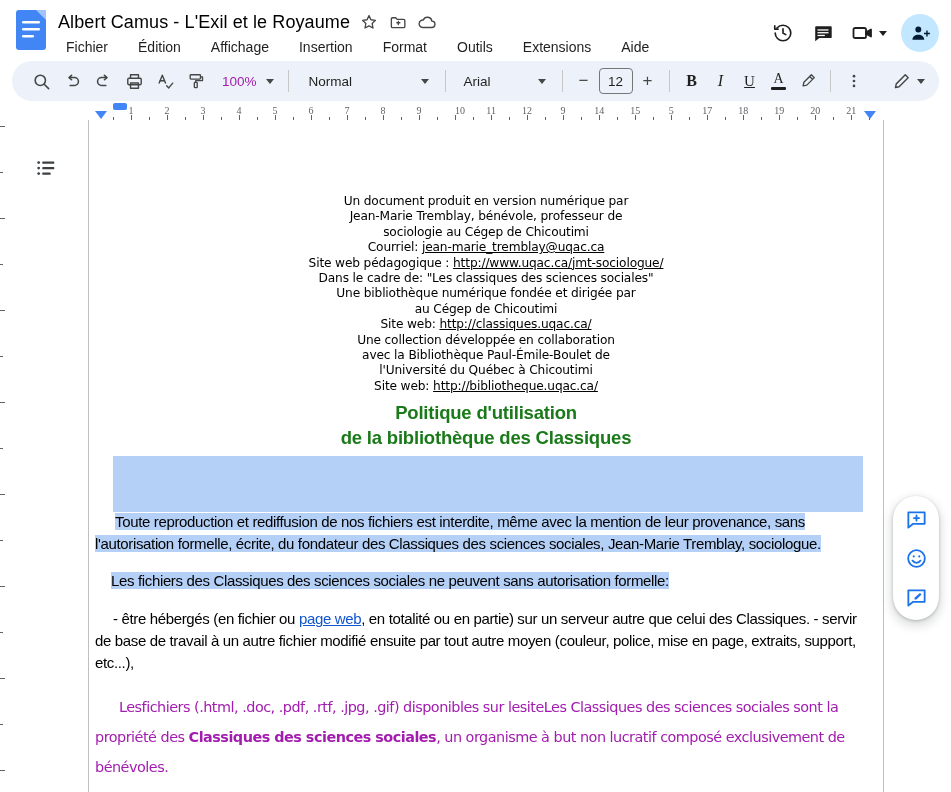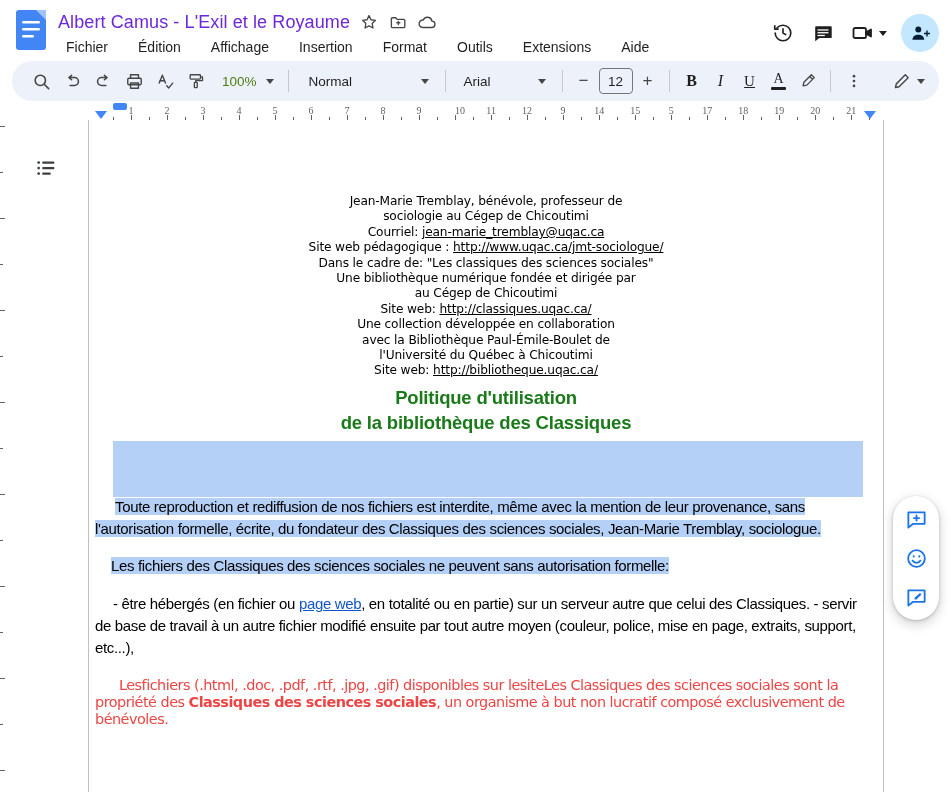--- a/index.html
+++ b/index.html
@@ -26,21 +26,21 @@
     margin: 4px 10px 0 4px;
     flex: none;
     position: relative;
   }
   .doc-logo svg { display: block; }
 
   .title-block { flex: 1; min-width: 0; padding-top: 2px; }
   .title-row { display: flex; align-items: center; gap: 9px; height: 28px; }
   .doc-title {
     font-size: 18px;
-    color: #6d28d9;
+    color: #000000;
     letter-spacing: 0.1px;
     white-space: nowrap;
     font-weight: 400;
   }
   .title-icon {
     width: 20px; height: 20px;
     display: inline-flex; align-items: center; justify-content: center;
     color: #444746;
     cursor: pointer;
   }
@@ -116,21 +116,21 @@
     width: 1px; height: 22px;
     background: #c7c7c7;
     margin: 0 7px;
     flex: none;
   }
   .zoom-select {
     display: flex; align-items: center;
     height: 30px; padding: 0 6px 0 10px;
     border-radius: 4px;
     cursor: pointer; gap: 9px;
-    color: #4d7c0f; font-size: 13.5px;
+    color: #a21caf; font-size: 13.5px;
   }
   .style-select {
     display: flex; align-items: center; justify-content: space-between;
     height: 30px; width: 140px; padding: 0 8px 0 12px;
     border-radius: 4px; cursor: pointer;
     color: #1f1f1f; font-size: 13.5px;
   }
   .font-select {
     display: flex; align-items: center; justify-content: space-between;
     height: 30px; width: 100px; padding: 0 8px 0 10px;
@@ -291,23 +291,23 @@
     line-height: 22px;
     color: #000000;
     margin: 0;
     letter-spacing: -0.35px;
   }
   .para a { color: #1155cc; text-decoration: underline; }
 
   .cond {
     font-family: "DejaVu Sans", sans-serif;
     font-size: 14.4px;
-    line-height: 17px;
+    line-height: 30px;
     letter-spacing: -0.5px;
-    color: #ef4444;
+    color: #a21caf;
     margin: 0;
   }
   .cond b { font-weight: bold; }
 
   
   .float-bar {
     position: absolute;
     right: 12px; top: 490px;
     width: 46px;
     background: #ffffff;
@@ -632,20 +632,21 @@
         <rect x="8" y="17" width="9" height="2.4" rx="0.6"></rect>
     </svg>
   </div>
 
   <div class="page">
     <div class="page-inner">
 
       <div class="doc-body" style="top:74px;">
 
         <div class="cover blk">
+          <p>Un document produit en version numérique par</p>
           <p>Jean-Marie Tremblay, bénévole, professeur de</p>
           <p>sociologie au Cégep de Chicoutimi</p>
           <p>
             <span>Courriel: </span><span class="u-link">jean-marie_tremblay@uqac.ca</span>
           </p>
           <p>
             <span>Site web pédagogique : </span><span class="u-link">http://www.uqac.ca/jmt-sociologue/</span>
           </p>
         </div>
 

